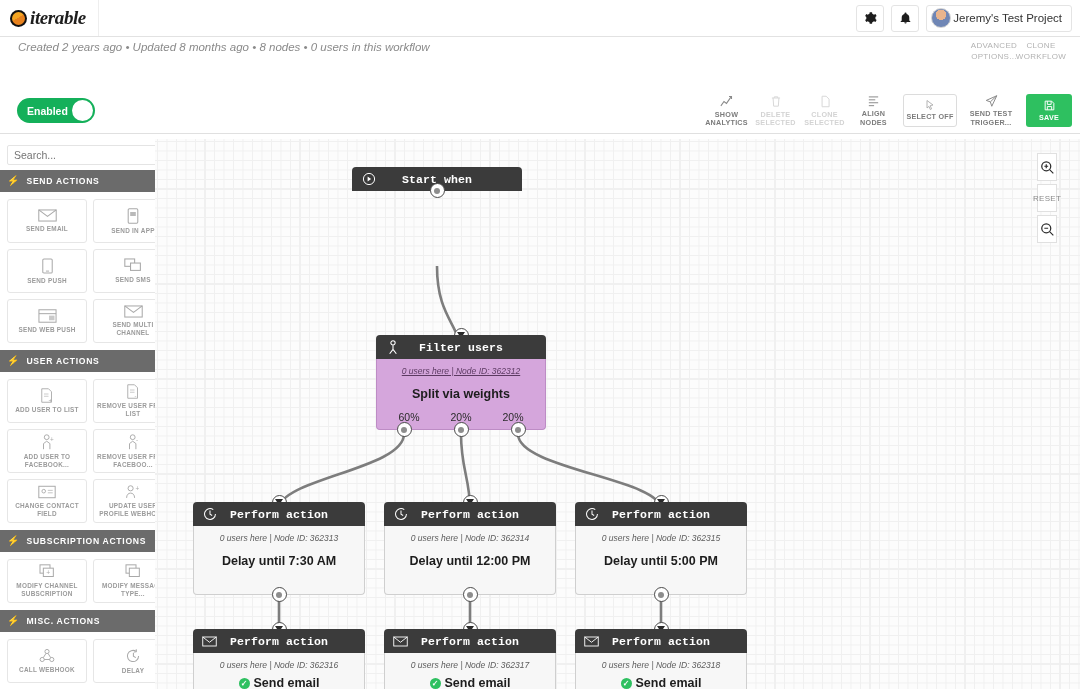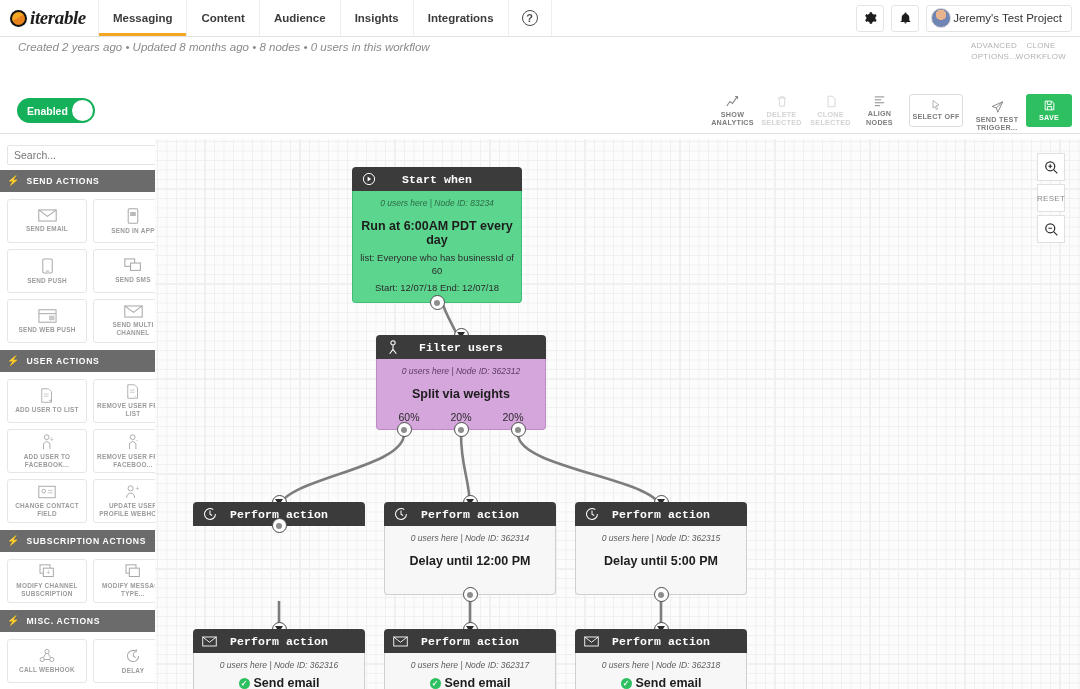--- a/index.html
+++ b/index.html
@@ -108,23 +108,23 @@
   }
   .tool .tlabel {
     font-size: 7.2px; color: #7c7c7c; text-align: center;
     line-height: 8.5px; letter-spacing: .25px; font-weight: 600;
   }
   .tool.disabled .tlabel { color: #d3d3d3; }
   .tool.boxed {
     width: 54px; height: 33px; border: 1px solid #dcdcdc; border-radius: 3px;
     background: #fff; margin: 0 5px;
   }
-  .tool.wide { width: 58px; justify-content: flex-end; }
+  .tool.wide { width: 58px; }
   .tool.save {
-    width: 46px; height: 33px; background: #2ec060; border-radius: 3px; 
+    width: 46px; height: 33px; background: #2ec060; border-radius: 3px; margin-left: 6px;
   }
   .tool.save .tlabel { color: #fff; font-weight: 700; }
 
   
   .palette {
     position: absolute; left: 0; top: 139px; width: 181px; height: 550px;
     background: #fff; border-right: 1px solid #d8d8d8; overflow: hidden;
   }
   .pal-search {
     margin: 6px 7px 5px 7px; height: 20px; border: 1px solid #e4e4e4; border-radius: 2px;
@@ -198,21 +198,21 @@
   .node-body {
     border: 1px solid #cfcfcf; border-top: none; border-radius: 0 0 4px 4px;
     padding: 7px 6px 8px; text-align: center; position: relative;
   }
   .node-meta { font-size: 8.5px; font-style: italic; color: #5c5c5c; }
   .node-main { font-size: 12.5px; font-weight: 700; color: #1d1d1d; margin-top: 11px; }
   .node-sub { font-size: 9.5px; color: #2b2b2b; margin-top: 4px; line-height: 13px; }
   .node-body.green { background: #5cd68e; border-color: #3fbf76; }
   .node-body.green .node-meta { color: #2d6b45; }
   .node-body.purple { background: #d5a6dc; border-color: #bd8cc5; }
-  .node-body.purple .node-meta { color: #5c3a62; }
+  .node-body.purple .node-meta { color: #5c3a62; text-decoration: underline; }
   .node-body.light { background: #f7f7f7; }
 
   .port {
     position: absolute; width: 15px; height: 15px; border-radius: 50%;
     background: #fff; border: 1.6px solid #4a4a4a;
     display: flex; align-items: center; justify-content: center; cursor: pointer;
   }
   .port::after {
     content: ""; width: 6px; height: 6px; border-radius: 50%; background: #8d8d8d;
   }
@@ -231,55 +231,35 @@
     background: #2ec060; color: #fff; font-size: 8px; align-items: center;
     justify-content: center; margin-right: 4px; vertical-align: 1px;
   }
 
   
   .zoomctl {
     position: absolute; right: 15px; top: 14px; width: 28px;
     display: flex; flex-direction: column; z-index: 20;
   }
   .zbtn {
-    width: 28px; height: 28px; background: #fff; border: 1px solid #e0e0e0;
+    width: 20px; height: 28px; background: #fff; border: 1px solid #e0e0e0;
     display: flex; align-items: center; justify-content: center; cursor: pointer;
     margin-bottom: 3px; font-size: 8px; color: #8a8a8a; letter-spacing: .3px;
   }
   svg.mini { display: block; }
 </style>
 </head>
 <body>
 
 <div id="app">
 
   <div class="topnav">
     <div class="brand">
       <span class="brand-mark"></span>
       <span class="brand-text">iterable</span>
-    </div>
-    <div class="navtabs">
-      <div class="navtab active">
-          <span>Messaging</span>
-        </div>
-      <div class="navtab">
-          <span>Content</span>
-        </div>
-      <div class="navtab">
-          <span>Audience</span>
-        </div>
-      <div class="navtab">
-          <span>Insights</span>
-        </div>
-      <div class="navtab">
-          <span>Integrations</span>
-        </div>
-      <div class="navtab help">
-        <span class="help-circle">?</span>
-      </div>
     </div>
     <div class="nav-right">
       <div class="icon-btn">
         <svg class="mini" width="14" height="14" viewBox="0 0 24 24">
           <path fill="#1d1d1d" d="M12 8a4 4 0 100 8 4 4 0 000-8zm9.4 4c0-.6-.05-1.15-.14-1.7l2.1-1.6-2-3.46-2.5 1a8.6 8.6 0 00-2.9-1.7L15.5 2h-4l-.46 2.54a8.6 8.6 0 00-2.9 1.7l-2.5-1-2 3.46 2.1 1.6c-.1.55-.14 1.1-.14 1.7s.05 1.15.14 1.7l-2.1 1.6 2 3.46 2.5-1a8.6 8.6 0 002.9 1.7L11.5 22h4l.46-2.54a8.6 8.6 0 002.9-1.7l2.5 1 2-3.46-2.1-1.6c.1-.55.14-1.1.14-1.7zM12 14.5a2.5 2.5 0 110-5 2.5 2.5 0 010 5z"></path>
         </svg>
       </div>
       <div class="icon-btn">
         <svg class="mini" width="13" height="14" viewBox="0 0 24 24">
           <path fill="#1d1d1d" d="M12 22a2.2 2.2 0 002.2-2.2H9.8A2.2 2.2 0 0012 22zm7-5.4v-5.2c0-3.3-1.9-6-5-6.7V4a2 2 0 10-4 0v.7c-3.1.7-5 3.4-5 6.7v5.2L3 18.6v1h18v-1l-2-2z"></path>
@@ -545,26 +525,20 @@
 
     <div class="node" style="left:197px; top:28px; width:170px;border-radius:17px;">
       <div class="node-hdr">
         <span class="nicon">
           <svg class="mini" width="14" height="14" viewBox="0 0 20 20">
               <circle cx="10" cy="10" r="8" fill="none" stroke="#fff" stroke-width="1.4"></circle>
               <path d="M8 6.5l5 3.5-5 3.5z" fill="#fff"></path>
             </svg>
         </span>
         <span class="ntitle">Start when</span>
-      </div>
-      <div class="node-body green">
-        <div class="node-meta">0 users here | Node ID: 83234</div>
-        <div class="node-main">Run at 6:00AM PDT every day</div>
-        <div class="node-sub">list: Everyone who has businessId of 60</div>
-        <div class="node-sub">Start: 12/07/18 End: 12/07/18</div>
       </div>
       <div class="port out" style="left:77.5px; bottom:-7px;"></div>
     </div>
 
     <div class="node" style="left:221px; top:196px; width:170px;">
       <div class="port in" style="left:77.5px; top:-7px;"></div>
       <div class="node-hdr">
         <span class="nicon">
           <svg class="mini" width="12" height="15" viewBox="0 0 14 18">
               <circle cx="7" cy="3.4" r="2.6" fill="none" stroke="#fff" stroke-width="1.3"></circle>
@@ -591,20 +565,24 @@
       <div class="port in" style="left:78.5px; top:-7px;"></div>
       <div class="node-hdr">
         <span class="nicon">
           <svg class="mini" width="14" height="14" viewBox="0 0 18 18">
               <path d="M16 9a7 7 0 11-2.8-5.6" fill="none" stroke="#fff" stroke-width="1.3"></path>
               <path d="M9 4.6V9.4l2.8 1.6" fill="none" stroke="#fff" stroke-width="1.3"></path>
             </svg>
         </span>
         <span class="ntitle">Perform action</span>
       </div>
+      <div class="node-body light" style="height:69px;">
+        <div class="node-meta">0 users here | Node ID: 362313</div>
+        <div class="node-main">Delay until 7:30 AM</div>
+      </div>
       <div class="port out" style="left:78.5px; bottom:-7px;"></div>
     </div>
 
     <div class="node" style="left:229px; top:363px; width:172px;">
       <div class="port in" style="left:78.5px; top:-7px;"></div>
       <div class="node-hdr">
         <span class="nicon">
           <svg class="mini" width="14" height="14" viewBox="0 0 18 18">
               <path d="M16 9a7 7 0 11-2.8-5.6" fill="none" stroke="#fff" stroke-width="1.3"></path>
               <path d="M9 4.6V9.4l2.8 1.6" fill="none" stroke="#fff" stroke-width="1.3"></path>

